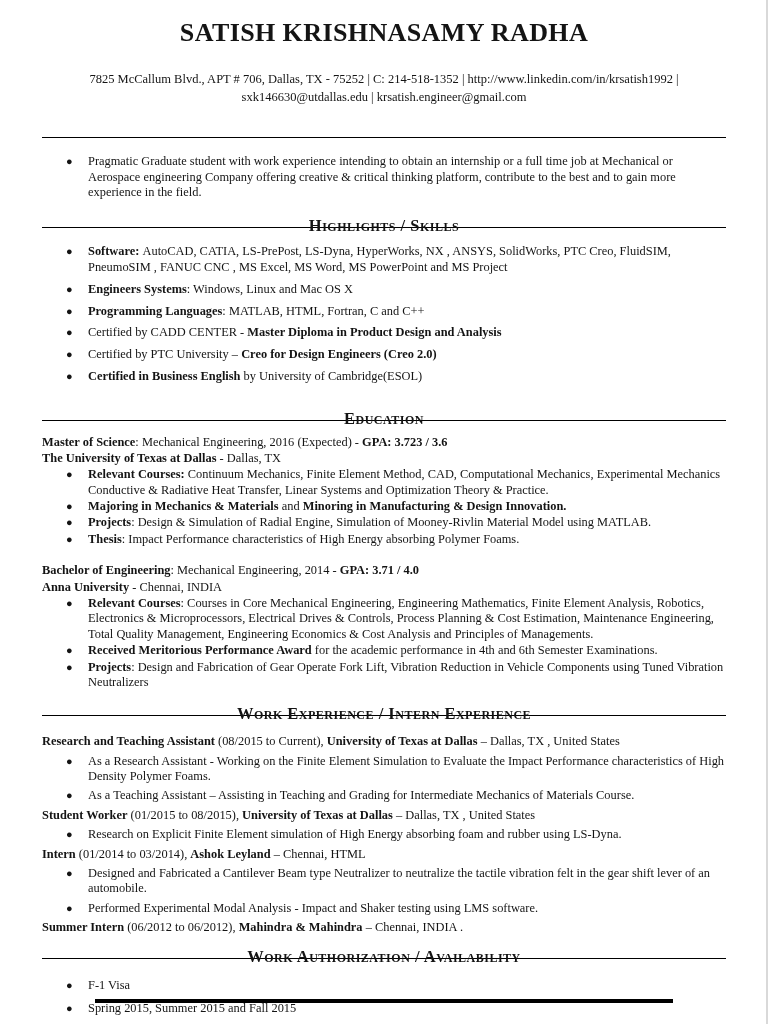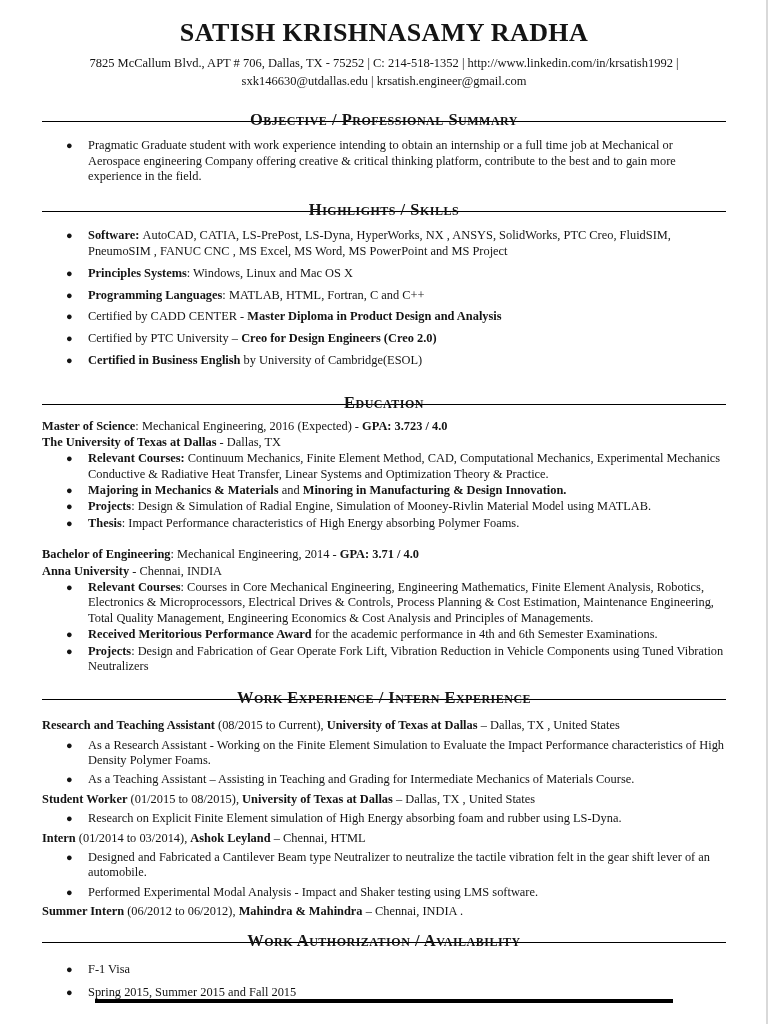--- a/index.html
+++ b/index.html
@@ -15,21 +15,21 @@
 
   .name {
     text-align:center;
     font-size:26px;
     font-weight:700;
     letter-spacing:0.4px;
   }
   .contact {
     text-align:center;
     font-size:12.5px;
-    margin-top:6px;
+    margin-top:22px;
     line-height:1.45;
   }
 
   .sec-head {
     position:relative;
     text-align:center;
     height:21px;
     margin:16px 0 7px 0;
   }
   .sec-head .rule-line {
@@ -95,56 +95,56 @@
 <div class="page">
   <header>
     <h1 class="name">SATISH KRISHNASAMY RADHA</h1>
     <div class="contact">
       <div>7825 McCallum Blvd., APT # 706, Dallas, TX - 75252 | C: 214-518-1352 | http://www.linkedin.com/in/krsatish1992 |</div>
       <div>sxk146630@utdallas.edu | krsatish.engineer@gmail.com</div>
     </div>
   </header>
   <main>
       <section class="section sec-0">
-        <div class="sec-head"><span class="rule-line"></span><span class="sec-title">Objective / Professional Summary</span></div>
+        <div class="sec-head"><span class="rule-line"></span></div>
         <div class="block bullet">
           <span class="dot">●</span>
           <span class="txt"><span>Pragmatic Graduate student with work experience intending to obtain an internship or a full time job at Mechanical or Aerospace engineering Company offering creative &amp; critical thinking platform, contribute to the best and to gain more experience in the field.</span></span>
         </div>
       </section>
       <section class="section sec-1">
         <div class="sec-head"><span class="rule-line"></span><span class="sec-title">Highlights / Skills</span></div>
         <div class="block bullet">
           <span class="dot">●</span>
           <span class="txt"><span class="b">Software: </span><span>AutoCAD, CATIA, LS-PrePost, LS-Dyna, HyperWorks, NX , ANSYS, SolidWorks, PTC Creo, FluidSIM, PneumoSIM , FANUC CNC , MS Excel, MS Word, MS PowerPoint and MS Project</span></span>
         </div>
         <div class="block bullet">
           <span class="dot">●</span>
-          <span class="txt"><span class="b">Principles Systems</span><span>: Windows, Linux and Mac OS X</span></span>
+          <span class="txt"><span class="b">Engineers Systems</span><span>: Windows, Linux and Mac OS X</span></span>
         </div>
         <div class="block bullet">
           <span class="dot">●</span>
           <span class="txt"><span class="b">Programming Languages</span><span>: MATLAB, HTML, Fortran, C and C++</span></span>
         </div>
         <div class="block bullet">
           <span class="dot">●</span>
           <span class="txt"><span>Certified by CADD CENTER - </span><span class="b">Master Diploma in Product Design and Analysis</span></span>
         </div>
         <div class="block bullet">
           <span class="dot">●</span>
           <span class="txt"><span>Certified by PTC University – </span><span class="b">Creo for Design Engineers (Creo 2.0)</span></span>
         </div>
         <div class="block bullet">
           <span class="dot">●</span>
           <span class="txt"><span class="b">Certified in Business English</span><span> by University of Cambridge(ESOL)</span></span>
         </div>
       </section>
       <section class="section sec-2">
         <div class="sec-head"><span class="rule-line"></span><span class="sec-title">Education</span></div>
-        <div class="block line-blk"><span class="b">Master of Science</span><span>: Mechanical Engineering, 2016 (Expected) - </span><span class="b">GPA: 3.723 / 4.0</span></div>
+        <div class="block line-blk"><span class="b">Master of Science</span><span>: Mechanical Engineering, 2016 (Expected) - </span><span class="b">GPA: 3.723 / 3.6</span></div>
         <div class="block line-blk"><span class="b">The University of Texas at Dallas</span><span> - Dallas, TX</span></div>
         <div class="block bullet">
           <span class="dot">●</span>
           <span class="txt"><span class="b">Relevant Courses:</span><span> Continuum Mechanics, Finite Element Method, CAD, Computational Mechanics, Experimental Mechanics Conductive &amp; Radiative Heat Transfer, Linear Systems and Optimization Theory &amp; Practice.</span></span>
         </div>
         <div class="block bullet">
           <span class="dot">●</span>
           <span class="txt"><span class="b">Majoring in Mechanics &amp; Materials</span><span> and </span><span class="b">Minoring in Manufacturing &amp; Design Innovation.</span></span>
         </div>
         <div class="block bullet">

